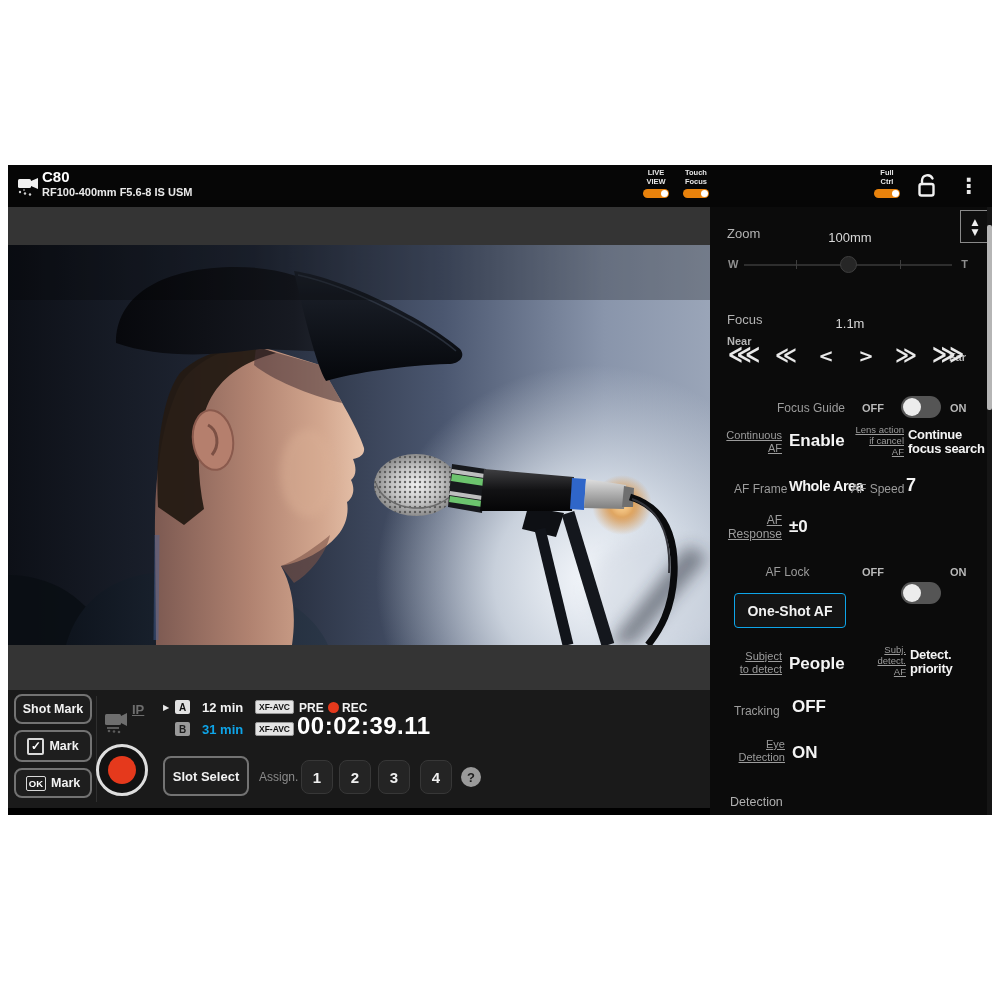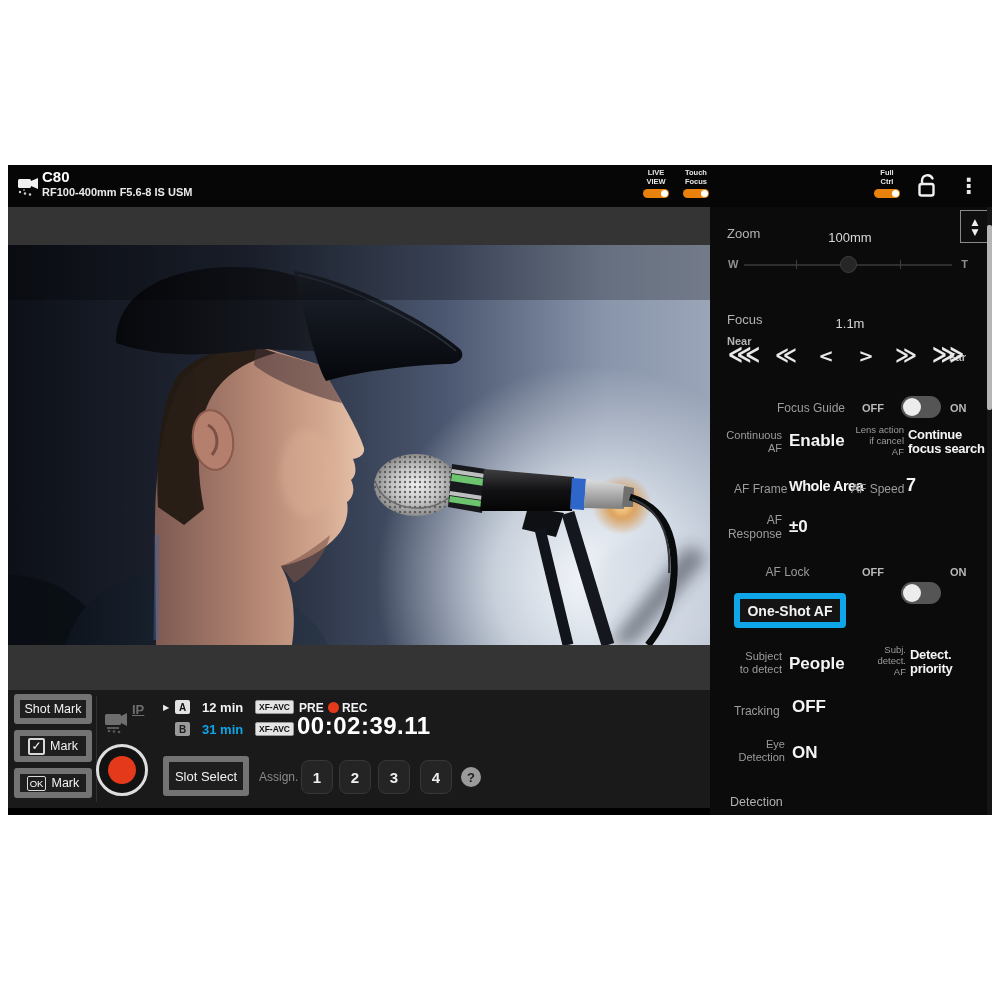--- a/index.html
+++ b/index.html
@@ -19,39 +19,39 @@
   .pill .knob { position:absolute; right:1px; top:1px; width:7px; height:7px; border-radius:50%; background:#fff; }
 
   
   .vmain { position:absolute; top:42px; left:0; width:702px; height:608px; background:#000; }
   .lb { position:absolute; left:0; width:702px; background:#343434; }
   .video { position:absolute; top:38px; left:0; width:702px; height:400px; overflow:hidden; background:#10131a; }
   .video svg { display:block; width:702px; height:400px; }
 
   
   .controls { position:absolute; top:483px; left:0; width:702px; height:118px; background:#1a1a1a; }
-  .obtn { position:absolute; border:6px solid #737373; border-radius:3px; background:rgba(255,255,255,0.02);
-          color:#f2f2f2; font-weight:normal; display:flex; align-items:center; justify-content:center; }
+  .obtn { position:absolute; border:2px solid #737373; border-radius:8px; background:rgba(255,255,255,0.02);
+          color:#f2f2f2; font-weight:bold; display:flex; align-items:center; justify-content:center; }
   .badge { display:inline-flex; align-items:center; justify-content:center;
            font-weight:bold; border-radius:2px; }
   .codec { background:#e4e4e4; color:#111; font-size:8.5px; font-weight:bold;
            padding:1px 3px; border-radius:2px; border:1px solid #999; }
   .nbtn { position:absolute; width:32px; height:34px; background:#242424; border:1px solid #373737;
           border-radius:8px; color:#efefef; font-size:15px; font-weight:bold;
           display:flex; align-items:center; justify-content:center; }
 
   
   .panel { position:absolute; top:42px; left:702px; width:282px; height:608px; background:#0b0b0b; }
   .plab { color:#9c9c9c; font-size:12px; }
-  .plabR { color:#9c9c9c; text-align:right; white-space:pre-line; line-height:1.18; }
+  .plabR { color:#9c9c9c; text-align:right; white-space:pre-line; line-height:1.18;text-decoration:underline; }
   .pval { color:#f4f4f4; font-weight:bold; white-space:pre-line; line-height:1.08; }
   .toggle2 { position:relative; width:40px; height:22px; border-radius:11px; background:#555; }
   .toggle2 .knob2 { position:absolute; left:2px; top:2px; width:18px; height:18px; border-radius:50%; background:#ececec; }
   .onoff { color:#b9b9b9; font-size:11px; font-weight:bold; }
-  .pbtn { position:absolute; border:6px solid #0ea5e9; border-radius:4px; background:#141414;
+  .pbtn { position:absolute; border:1px solid #0ea5e9; border-radius:4px; background:#141414;
           color:#f2f2f2; font-weight:bold; display:flex; align-items:center; justify-content:center; }
   .arrowbtn { position:absolute; width:34px; height:32px; color:#e9e9e9; text-align:center;
               font-family:"DejaVu Sans", sans-serif; font-weight:bold; cursor:default; }
 </style>
 </head>
 <body>
 
 <div class="app">
 
   <div class="topbar">

